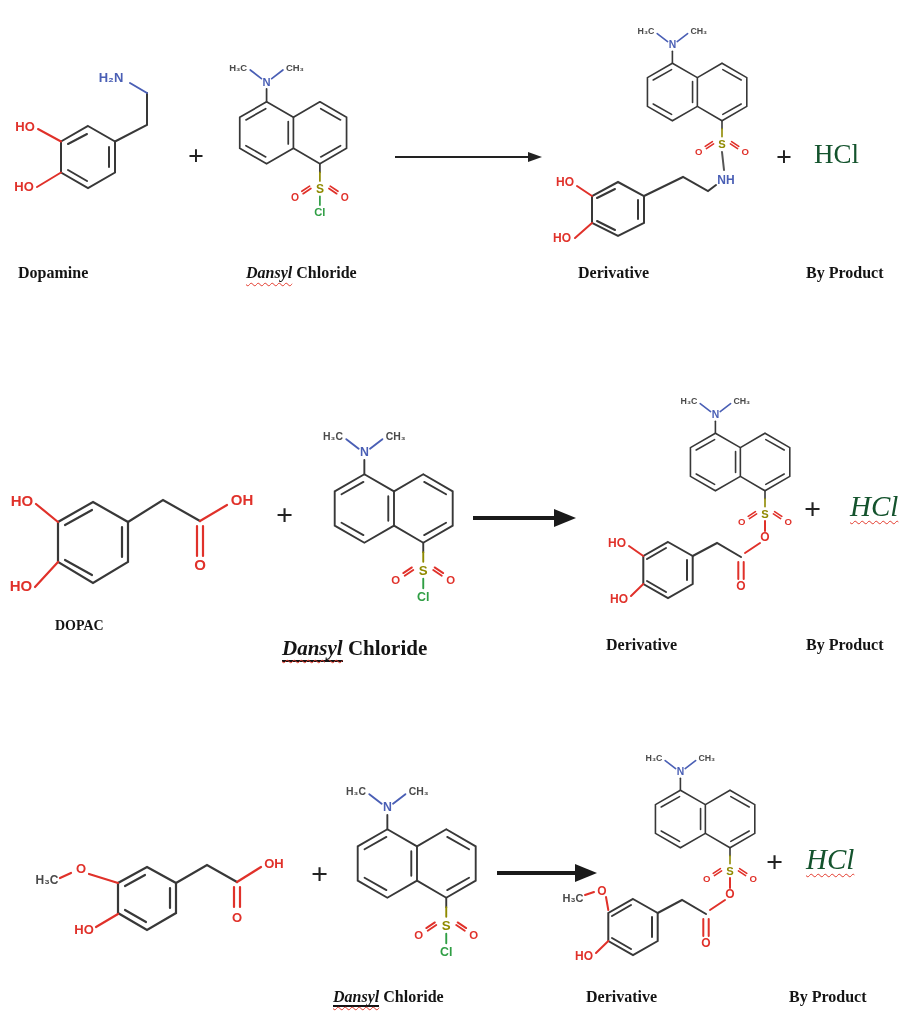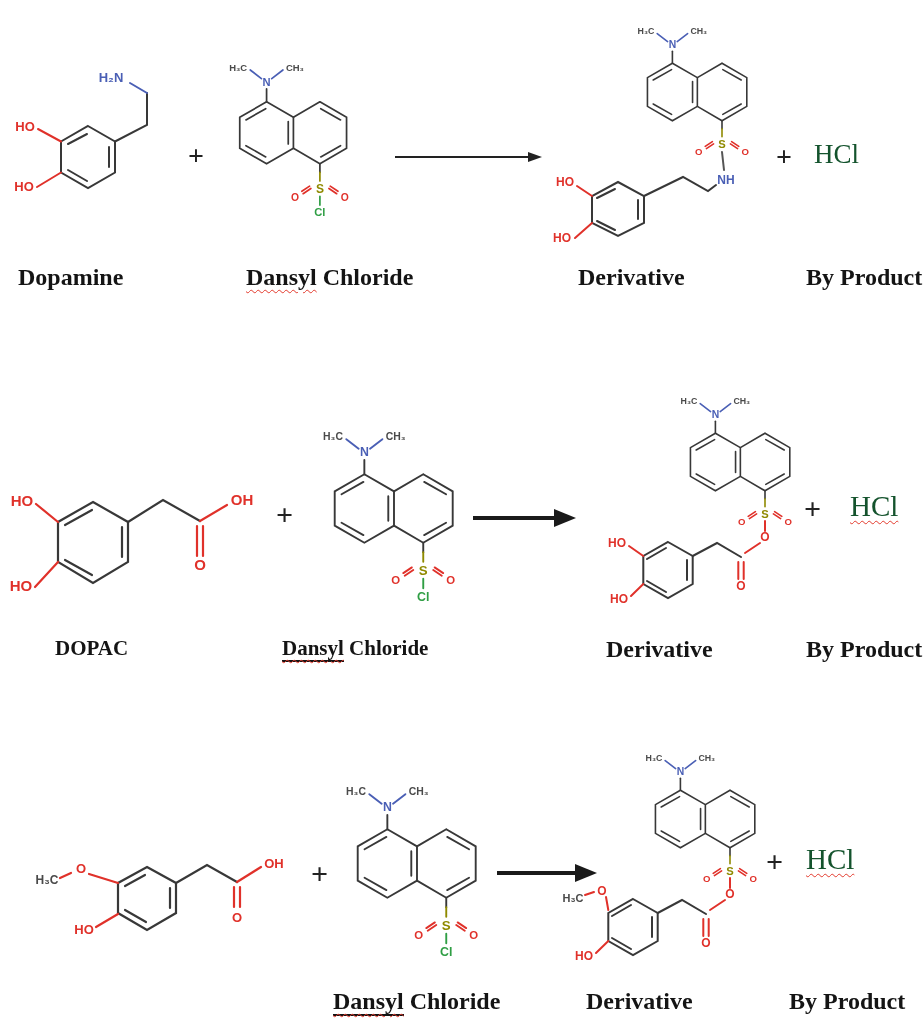--- a/index.html
+++ b/index.html
@@ -1,25 +1,25 @@
 <!DOCTYPE html>
 <html><head>
 <meta charset="utf-8">
 <style>
   html,body{margin:0;padding:0;background:#fff;}
   #canvas{position:relative;width:924px;height:1024px;background:#ffffff;overflow:hidden;
           font-family:"Liberation Serif","DejaVu Serif",serif;}
   svg{position:absolute;left:0;top:0;}
   .at{font-family:"Liberation Sans","DejaVu Sans",sans-serif;font-weight:bold;}
-  .lbl{position:absolute;font-weight:bold;font-size:24px;color:#141414;white-space:nowrap;}
+  .lbl{position:absolute;font-weight:bold;font-size:16px;color:#141414;white-space:nowrap;}
   .plus{position:absolute;font-size:28px;font-weight:bold;color:#222;line-height:1;
         font-family:"Liberation Serif","DejaVu Serif",serif;}
   .hcl{position:absolute;font-size:27px;color:#14532d;line-height:1;white-space:nowrap;}
   .wavy{text-decoration-line:underline;text-decoration-style:wavy;text-decoration-color:#e33b2e;
-        text-decoration-thickness:1px;text-underline-offset:4px;}
+        text-decoration-thickness:1px;text-underline-offset:4px;font-style:italic;}
   .solidu{border-bottom:2px solid #141414;}
 </style>
 </head>
 <body>
 
 <div id="canvas">
 
 <svg width="924" height="1024" viewBox="0 0 924 1024">
   <defs>
 
@@ -212,21 +212,21 @@
 
 <div class="plus" style="left:311px;top:859px;font-size:30px">+</div>
 <div class="plus" style="left:766px;top:847px;font-size:30px">+</div>
 <div class="hcl" style="left:806px;top:845px;font-size:29px"><span class="wavy">HCl</span></div>
 
 <div class="lbl" style="left:18px;top:264px">Dopamine</div>
 <div class="lbl" style="left:246px;top:264px"><span class="wavy">Dansyl</span> <span>Chloride</span></div>
 <div class="lbl" style="left:578px;top:264px">Derivative</div>
 <div class="lbl" style="left:806px;top:264px">By Product</div>
 
-<div class="lbl" style="left:55px;top:636px;font-size:21px">DOPAC</div>
+<div class="lbl" style="left:55px;top:618px;font-size:14px">DOPAC</div>
 <div class="lbl" style="left:282px;top:636px;font-size:21px"><span class="wavy solidu">Dansyl</span> <span>Chloride</span></div>
 <div class="lbl" style="left:606px;top:636px">Derivative</div>
 <div class="lbl" style="left:806px;top:636px">By Product</div>
 
 <div class="lbl" style="left:85px;top:1026px">HVA</div>
 <div class="lbl" style="left:333px;top:988px"><span class="wavy solidu">Dansyl</span> <span>Chloride</span></div>
 <div class="lbl" style="left:586px;top:988px">Derivative</div>
 <div class="lbl" style="left:789px;top:988px">By Product</div>
 
 </div>

